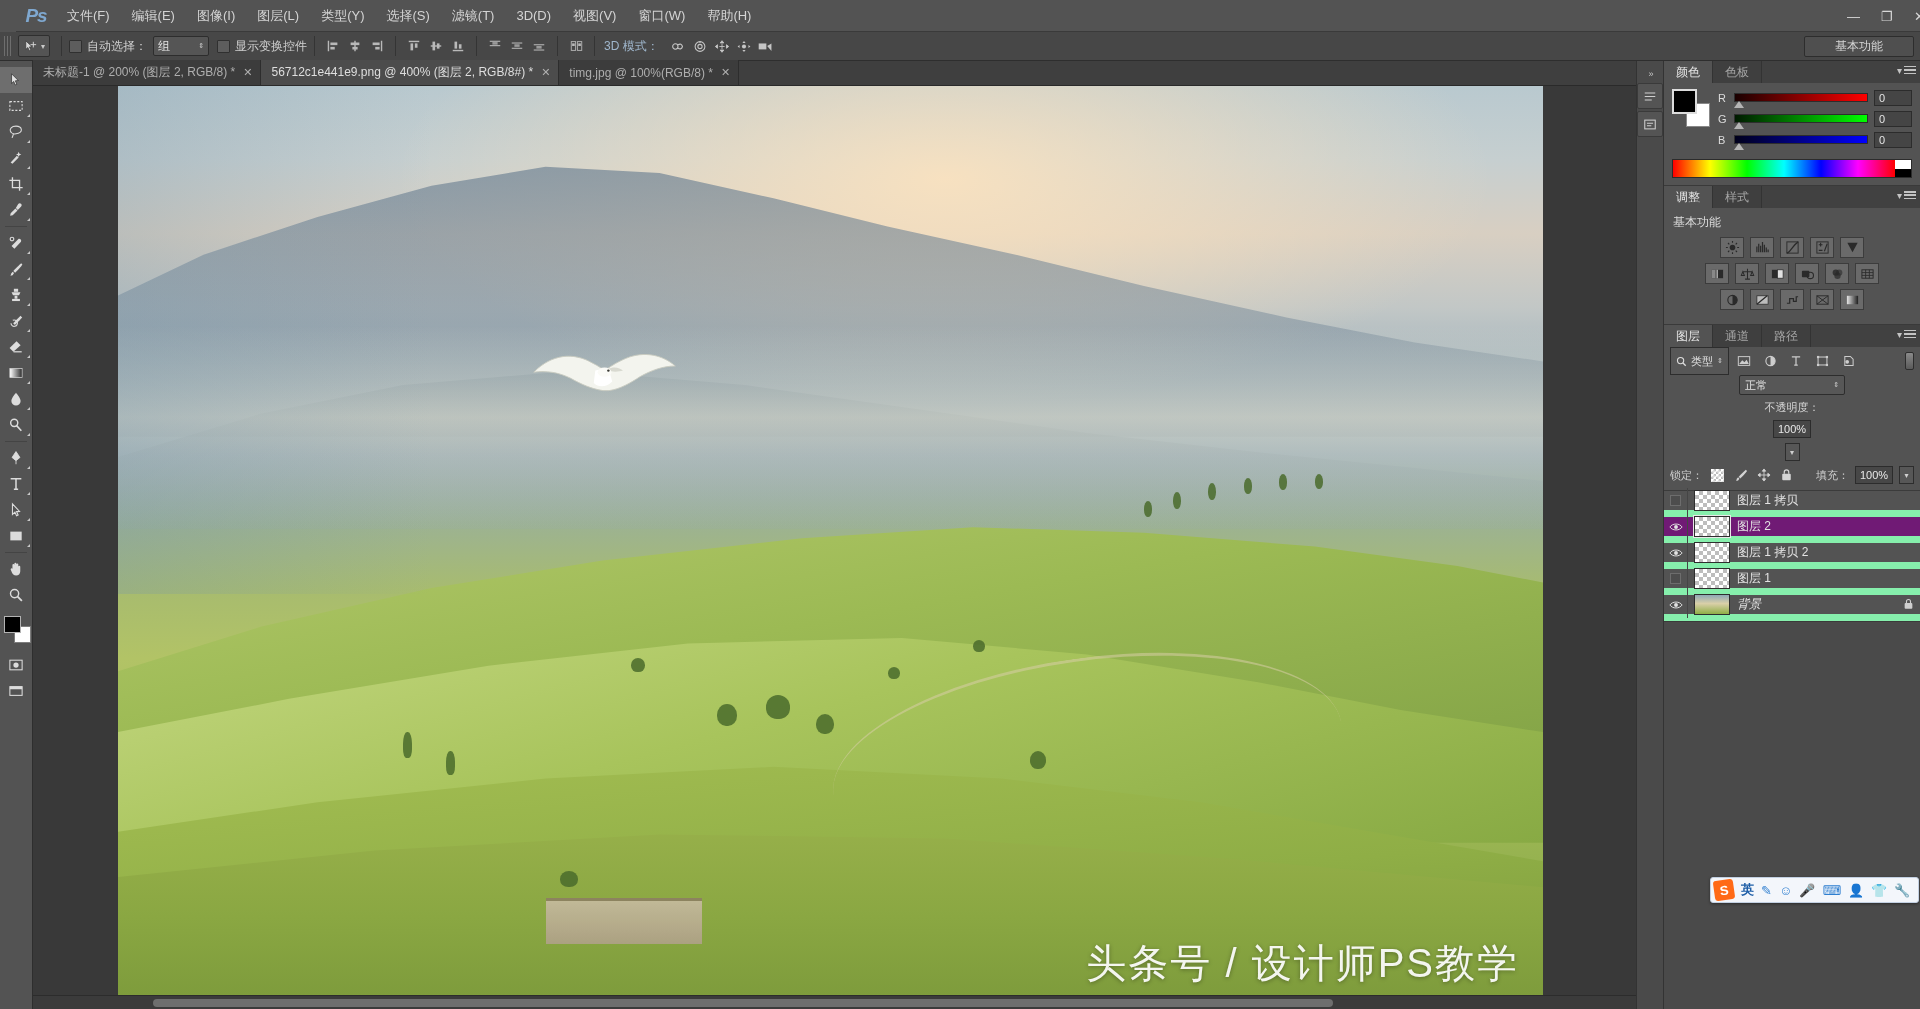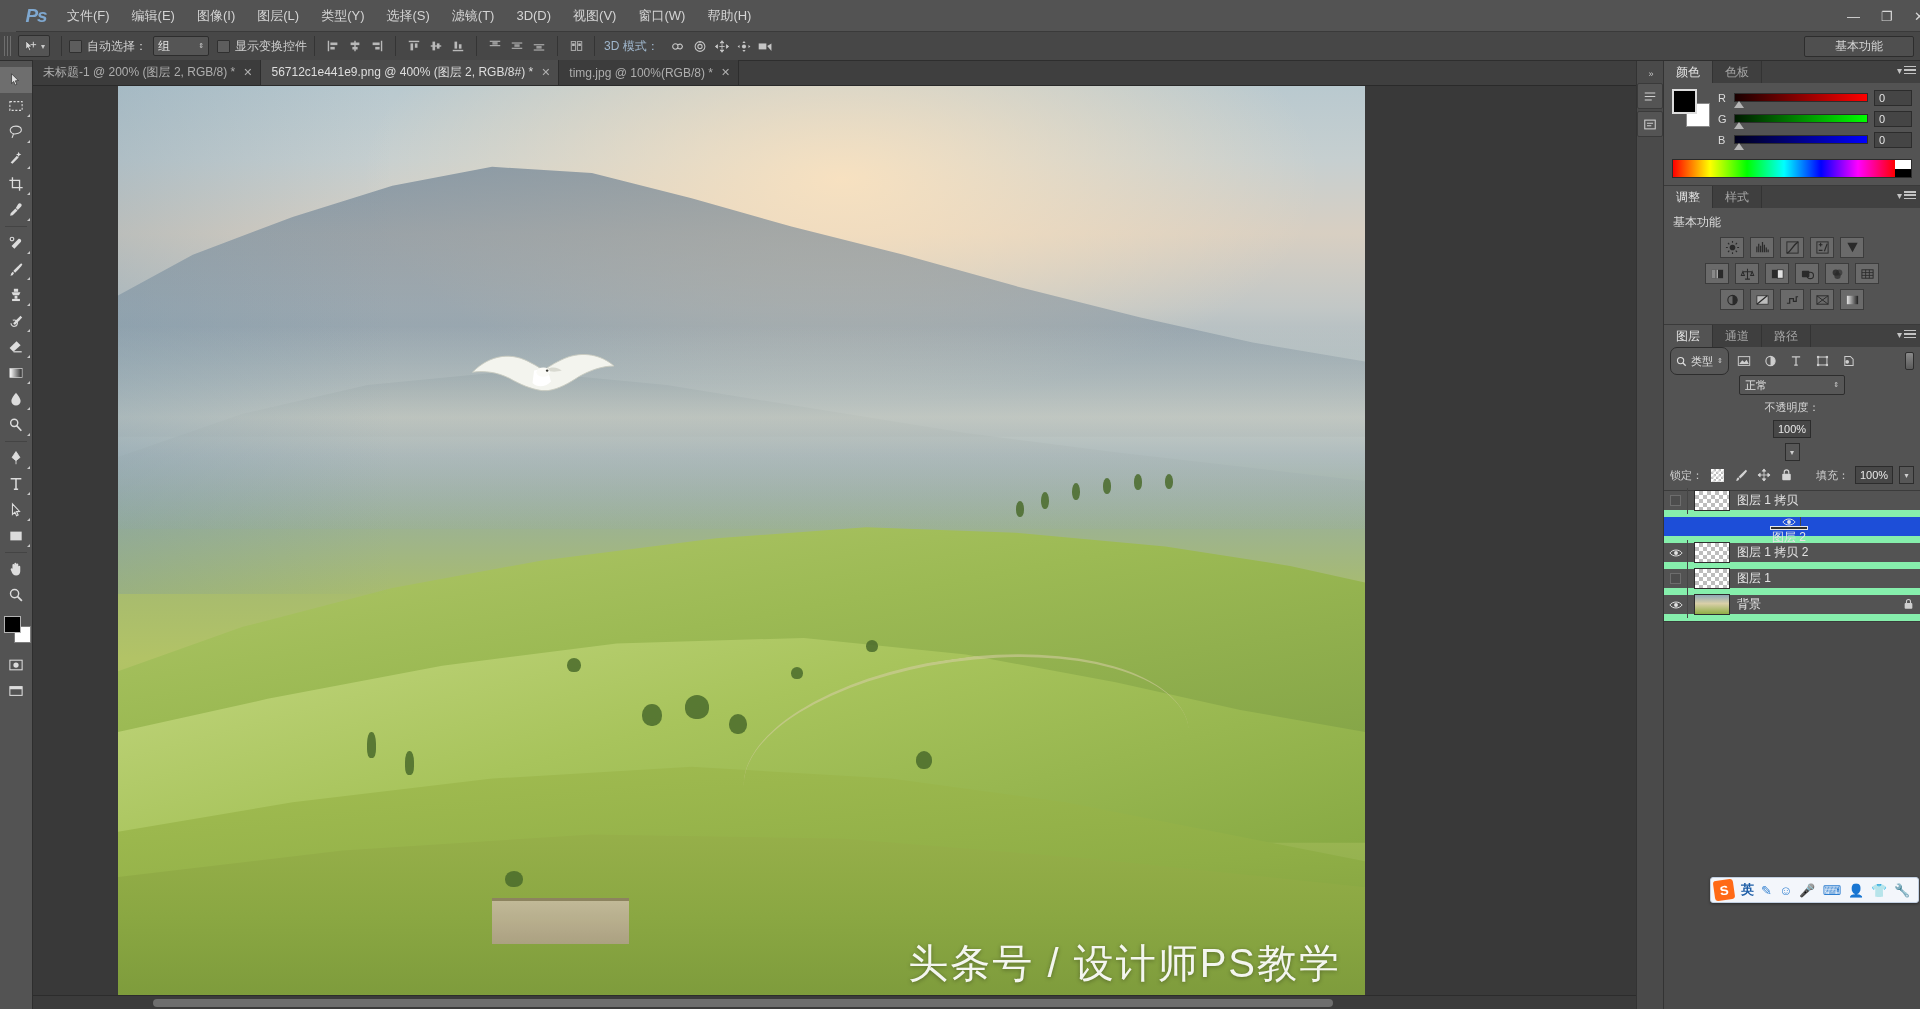--- a/index.html
+++ b/index.html
@@ -111,21 +111,21 @@
   }
   .doc-tab.active { background: #4c4c4c; color: #dedede; }
   .tab-close { color: #b0b0b0; font-size: 11px; }
 
   
   .canvas-wrap {
     position: absolute; left: 33px; top: 86px; width: 1604px; height: 923px;
     background: #393939; overflow: hidden;
   }
   .canvas-img {
-    position: absolute; left: 85px; top: 0; width: 1247px; height: 923px;
+    position: absolute; left: 85px; top: 0; width: 1425px; height: 923px;
     overflow: hidden;
   }
   
   .photo {
     position: absolute; inset: 0;
     background:
       radial-gradient(ellipse 55% 35% at 58% 10%, rgba(255,228,190,0.85) 0%, rgba(255,228,190,0) 70%),
       linear-gradient(to bottom,
         #b9c9cf 0%,
         #c6cfd0 8%,
@@ -308,21 +308,21 @@
     display: flex; align-items: center; justify-content: center;
     color: #2a2a2a; font-size: 11px;
   }
 
   
   .lay-filter {
     display: flex; align-items: center; gap: 5px; padding: 5px 6px; height: 28px;
   }
   .filter-select {
     display: flex; align-items: center; gap: 4px; height: 28px; padding: 0 5px;
-    background: #575757; border: 1px solid #2d2d2d; border-radius: 7px;
+    background: #575757; border: 1px solid #2d2d2d; border-radius: 0;
     color: #e0e0e0; font-size: 11px;
   }
   .fi-btn {
     width: 21px; height: 20px; display: flex; align-items: center;
     justify-content: center; color: #cdcdcd; font-size: 11px;
   }
   .fi-toggle {
     margin-left: auto; width: 9px; height: 18px;
     background: linear-gradient(to bottom,#8a8a8a,#5a5a5a);
     border: 1px solid #2d2d2d; border-radius: 2px;
@@ -357,38 +357,38 @@
     background-image:
       linear-gradient(45deg,#bdbdbd 25%,transparent 25%,transparent 75%,#bdbdbd 75%),
       linear-gradient(45deg,#bdbdbd 25%,#fff 25%,#fff 75%,#bdbdbd 75%);
     background-size: 8px 8px; background-position: 0 0, 4px 4px;
   }
   .layer-list { border-top: 1px solid #3b3b3b; }
   .layer-row {
     display: flex; align-items: center; height: 26px;
     border-bottom: 7px solid #86efac; padding-right: 6px;
   }
-  .layer-row.selected { background: #1d4ed8; flex-direction: column; }
+  .layer-row.selected { background: #701a75; }
   .eye-cell {
     width: 24px; height: 26px; display: flex; align-items: center;
     justify-content: center; border-right: 1px solid #454545;
   }
   .eye { width: 14px; height: 10px; color: #dedede; }
   .eye-off {
     width: 11px; height: 11px; border: 1px solid #6d6d6d; background: #4d4d4d;
   }
   .layer-thumb {
     width: 36px; height: 21px; margin: 0 7px 0 6px; border: 1px solid #2e2e2e;
   }
   .layer-thumb.bg {
     background: linear-gradient(to bottom,#8fa9b6 0%,#d9cfa8 45%,#8fae46 100%);
   }
   .layer-thumb.sel-out { outline: 1px solid #e8e8e8; }
   .layer-name { color: #e3e3e3; font-size: 12px; white-space: nowrap; }
-  .layer-name.bg-name { }
+  .layer-name.bg-name { font-style: italic; }
   .layer-lock-ic { margin-left: auto; color: #cfcfcf; font-size: 11px; }
 
   
   .ime-bar {
     position: absolute; left: 1710px; top: 877px; height: 26px;
     display: flex; align-items: center; gap: 7px;
     background: #f3f6fb; border: 1px solid #c2d0e2; border-radius: 3px;
     padding: 0 7px 0 3px; box-shadow: 0 1px 3px rgba(0,0,0,0.4);
   }
   .ime-logo {

